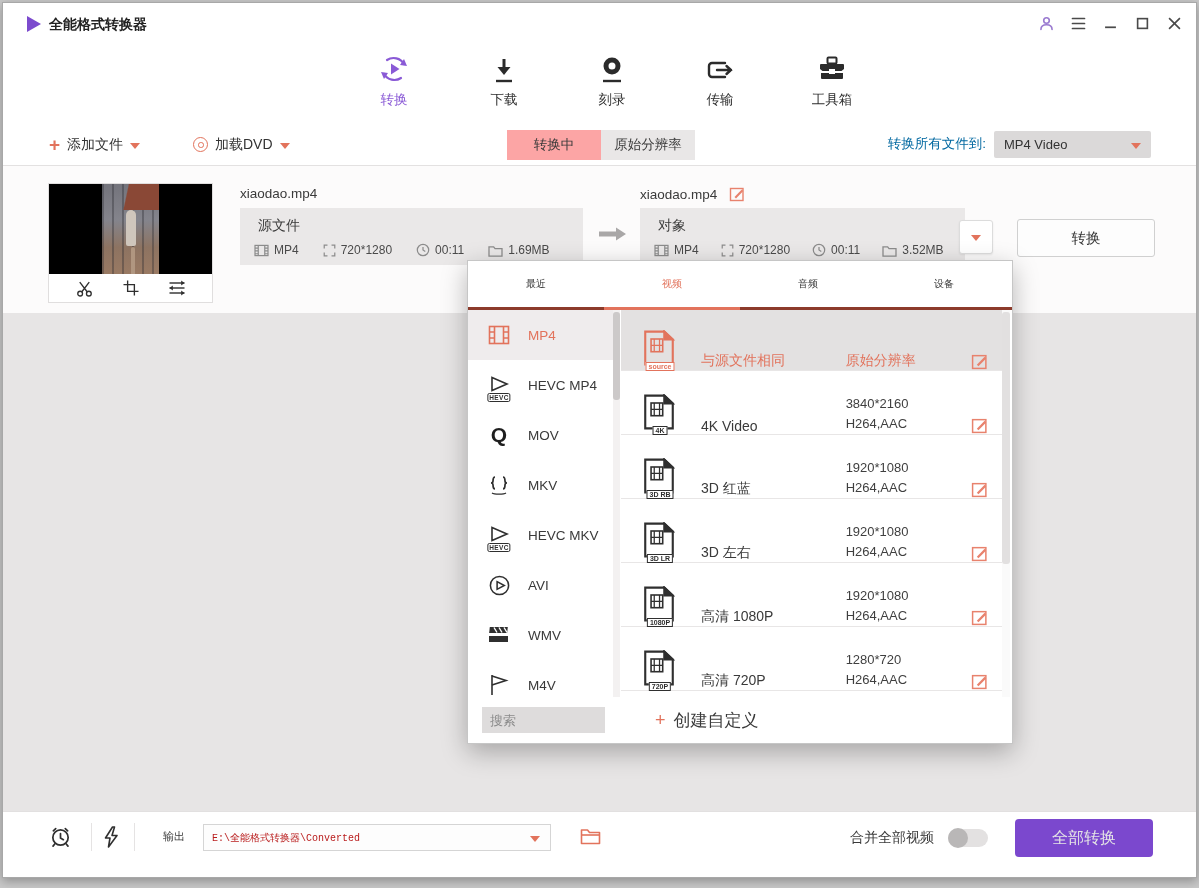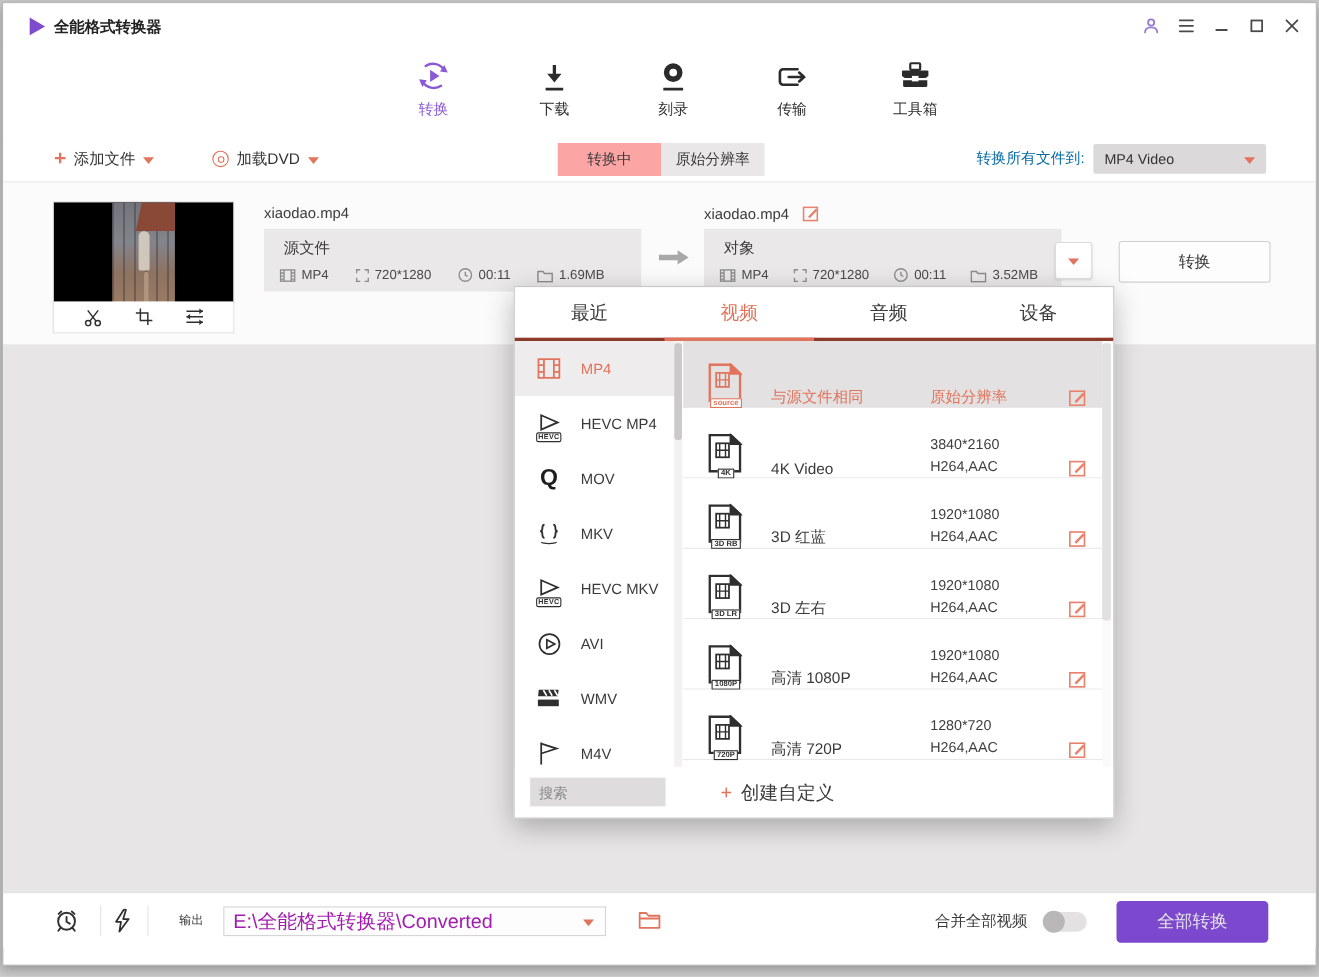--- a/index.html
+++ b/index.html
@@ -50,21 +50,21 @@
   .info{display:flex;align-items:center;gap:5px;font-size:12px;color:#4a4a4a}
   .rowarrow{position:absolute;left:596px;top:60px}
   .editicon{display:inline-block;vertical-align:-3px;margin-left:8px;cursor:pointer}
   .ddbtn{position:absolute;left:956px;top:54px;width:34px;height:34px;background:#fff;border:1px solid #dcdcdc;border-radius:3px;display:flex;align-items:center;justify-content:center;cursor:pointer;box-shadow:0 1px 2px rgba(0,0,0,.08)}
   .convbtn{position:absolute;left:1014px;top:53px;width:138px;height:38px;background:#fdfdfd;border:1px solid #d0d0d0;border-radius:3px;display:flex;align-items:center;justify-content:center;font-size:14.5px;color:#333;cursor:pointer}
   
   .graybg{position:absolute;left:0;top:310px;right:0;height:498px;background:#e7e5e5}
   
   .popup{position:absolute;left:464px;top:257px;width:546px;height:484px;background:#fff;border:1px solid #c6c6c6;box-shadow:0 8px 24px rgba(0,0,0,.28)}
   .ptabs{position:absolute;left:0;top:0;right:0;height:46px;display:flex}
-  .ptab{flex:1;display:flex;align-items:center;justify-content:center;font-size:17px;color:#3a3a3a;cursor:pointer}
+  .ptab{flex:1;display:flex;align-items:center;justify-content:center;font-size:10px;color:#3a3a3a;cursor:pointer}
   .ptab.active{color:#e2735c}
   .pline{position:absolute;left:0;top:46px;right:0;height:3px;background:#8c3b2b}
   .pline .seg{position:absolute;left:25%;width:25%;top:0;height:3px;background:#e2735c}
   .fmtlist{position:absolute;left:0;top:49px;width:152px;height:389px;overflow:hidden;border-right:1px solid #dddbdb}
   .fmt{height:50px;display:flex;align-items:center;gap:16px;padding-left:18px;font-size:13.5px;color:#3a3a3a;cursor:pointer}
   .fmt.sel{background:#efeced;color:#e2735c}
   .fmt .ficon{width:26px;height:26px;display:flex;align-items:center;justify-content:center;position:relative;flex:0 0 26px}
   .fbadge{position:absolute;left:50%;transform:translateX(-50%);bottom:-4px;font-size:6.5px;font-weight:bold;border:1px solid currentColor;border-radius:2px;padding:0 1px;background:#fff;letter-spacing:.3px}
   .fmtscroll{position:absolute;left:145px;top:49px;width:7px;height:389px;background:#f3f1f1}
   .fmtscroll .thumb{position:absolute;left:0;top:2px;width:7px;height:88px;background:#ccc9c9;border-radius:3px}
@@ -86,21 +86,21 @@
   .searchbox::placeholder{color:#8a8a8a}
   .createcustom{margin-left:50px;display:flex;align-items:center;gap:8px;cursor:pointer}
   .createcustom .plus{font-size:18px;font-weight:normal}
   .createcustom .cctext{font-size:17px;color:#3a3a3a}
   
   .bottombar{position:absolute;left:0;top:808px;right:0;height:50px;background:#fff;border-top:1px solid #e2e0e0}
   .bbicon{position:absolute;top:13px;width:24px;height:24px;display:flex;align-items:center;justify-content:center;cursor:pointer}
   .bbdiv{position:absolute;top:11px;width:1px;height:28px;background:#e5e3e3}
   .outlabel{position:absolute;left:160px;top:17px;font-size:11px;color:#3a3a3a}
   .pathwrap{position:absolute;left:200px;top:12px;width:348px;height:27px;border:1px solid #d5d5d5;background:#fdfdfd;display:flex;align-items:center}
-  .pathinput{flex:1;border:none;outline:none;background:transparent;font-size:18px;color:#a21caf;padding:0 8px;font-family:Liberation Sans, sans-serif}
+  .pathinput{flex:1;border:none;outline:none;background:transparent;font-size:10px;color:#b91c1c;padding:0 8px;font-family:Liberation Mono, monospace}
   .pathwrap .caret{margin-right:10px}
   .folderbtn{position:absolute;left:577px;top:16px;cursor:pointer}
   .mergelabel{position:absolute;right:262px;top:17px;font-size:14px;color:#3a3a3a}
   .toggle{position:absolute;right:208px;top:17px;width:40px;height:18px;background:#e3e1e1;border-radius:9px;cursor:pointer}
   .toggle .knob{position:absolute;left:0;top:-1px;width:20px;height:20px;background:#b9b7b7;border-radius:50%}
   .convertallbtn{position:absolute;right:43px;top:7px;width:138px;height:38px;background:#7b48ce;border-radius:4px;display:flex;align-items:center;justify-content:center;color:#e5e5e5;font-size:16px;cursor:pointer}
   svg{display:block}
 </style>
 </head>
 <body>

